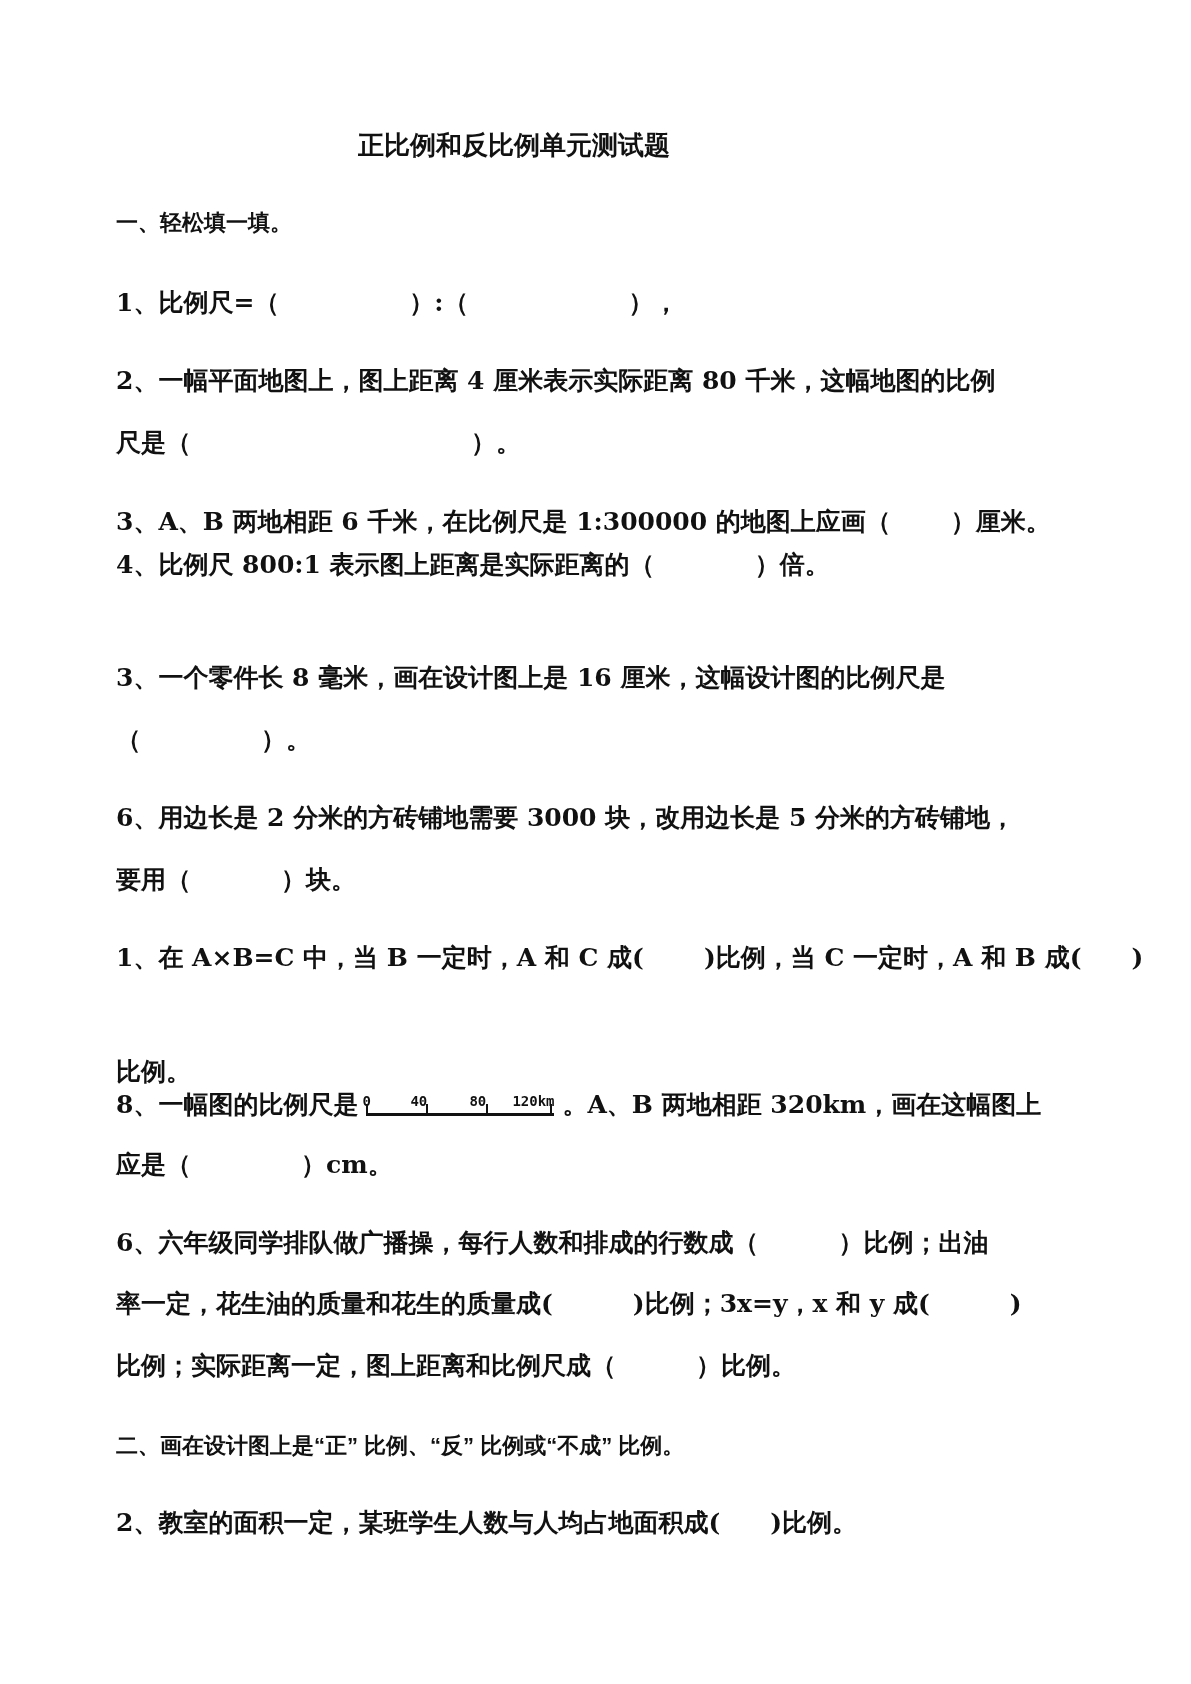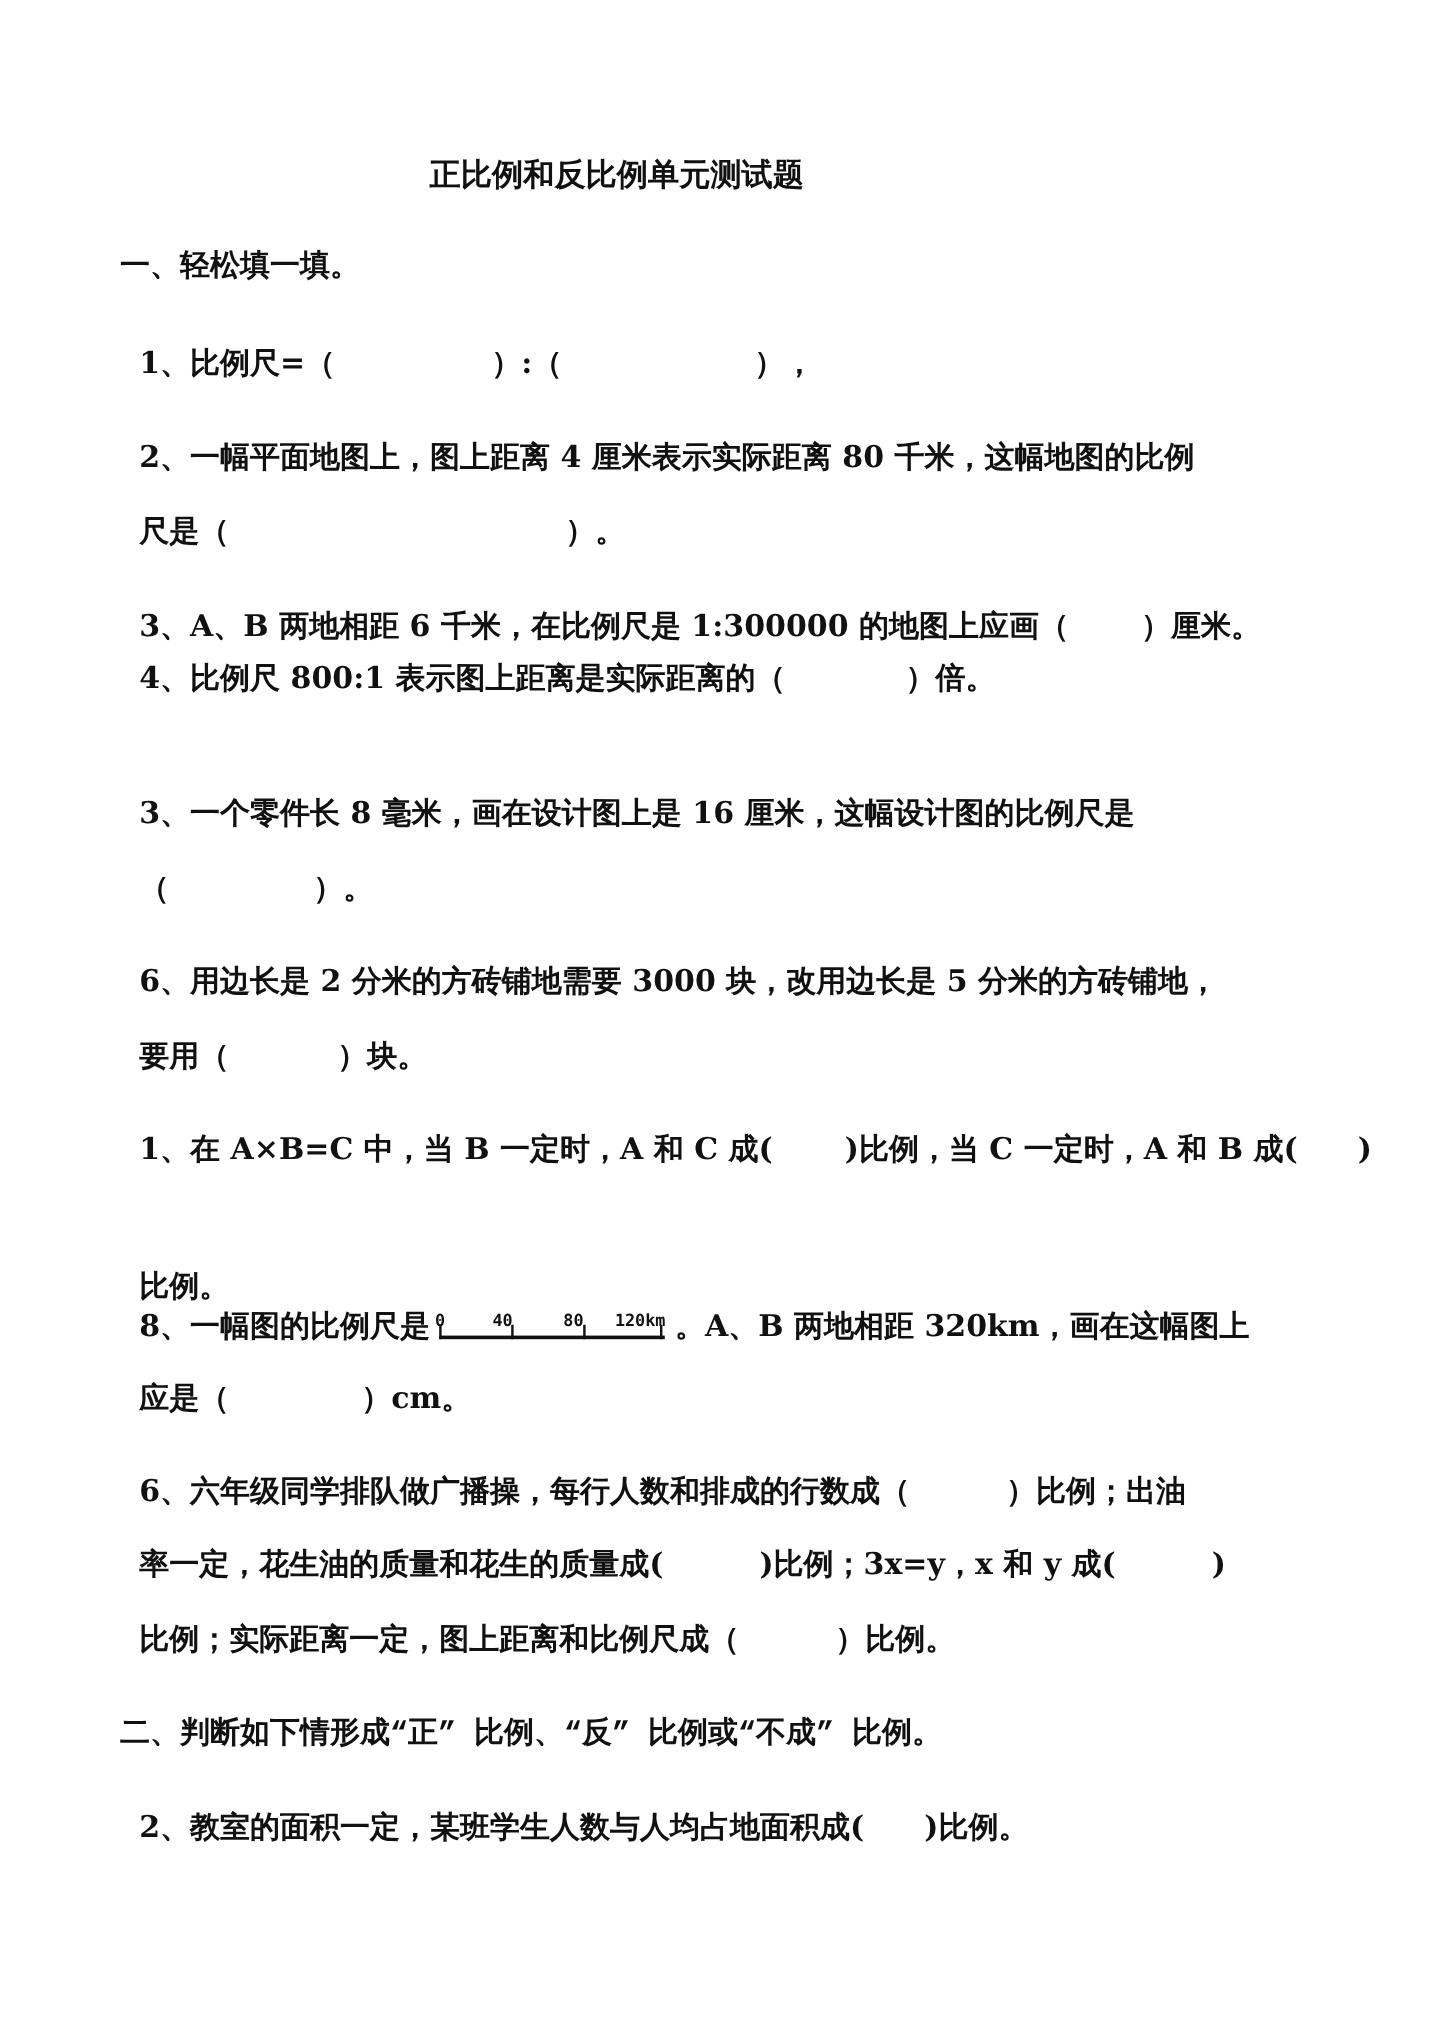--- a/index.html
+++ b/index.html
@@ -1,22 +1,22 @@
 <!DOCTYPE html>
 <html><head>
 <meta charset="utf-8">
 <style>
   html, body { margin:0; padding:0; background:#ffffff; }
   body { width:1191px; height:1684px; position:relative; overflow:hidden;
          font-family:"DejaVu Serif","Liberation Serif",serif; color:#111; }
   .line { position:absolute; left:116px; font-size:25px; line-height:34px; white-space:pre;font-weight:bold; }
   .title { position:absolute; left:330px; top:128px; font-size:26px; font-weight:bold;
            font-family:"DejaVu Sans","Liberation Sans",sans-serif; white-space:pre;margin-left:28px; }
-  .section { position:absolute; left:100px; font-size:25px; font-weight:bold;
-             font-family:Liberation Mono, monospace; white-space:pre; line-height:34px; }
+  .section { position:absolute; left:116px; font-size:22px; font-weight:bold;
+             font-family:Liberation Sans, sans-serif; white-space:pre; line-height:34px; }
   .blank { display:inline-block; }
   .scalebar { display:inline-block; position:relative; width:196px; height:34px; vertical-align:middle; margin:0 4px; }
   .scalebar .bar { position:absolute; left:4px; right:4px; bottom:8px; height:3px; background:#111; }
   .scalebar .tick { position:absolute; bottom:8px; width:2px; height:12px; background:#111; }
   .scalebar .lbl { position:absolute; top:-6px; font-size:14px; font-family:"DejaVu Sans Mono","Liberation Mono",monospace; }
 </style>
 </head>
 <body>
 
 <div class="title">正比例和反比例单元测试题</div>
@@ -41,15 +41,15 @@
 <div class="line" style="top:941px"><span>1、在 A×B=C 中，当 B 一定时，A 和 C 成(</span><span class="blank" style="width:60px"></span><span>)比例，当 C 一定时，A 和 B 成(</span><span class="blank" style="width:50px"></span><span>)</span></div>
 <div class="line" style="top:1055px">比例。</div>
 
 <div class="line" style="top:1088px"><span>8、一幅图的比例尺是</span><span class="scalebar"><span class="lbl" style="left:0px">0</span><span class="lbl" style="left:48px">40</span><span class="lbl" style="left:107px">80</span><span class="lbl" style="left:150px">120km</span><span class="bar"></span><span class="tick" style="left:4px"></span><span class="tick" style="left:64px"></span><span class="tick" style="left:124px"></span><span class="tick" style="left:188px"></span></span><span>。A、B 两地相距 320km，画在这幅图上</span></div>
 <div class="line" style="top:1148px"><span>应是（</span><span class="blank" style="width:110px"></span><span>）cm。</span></div>
 
 <div class="line" style="top:1226px"><span>6、六年级同学排队做广播操，每行人数和排成的行数成（</span><span class="blank" style="width:80px"></span><span>）比例；出油</span></div>
 <div class="line" style="top:1287px"><span>率一定，花生油的质量和花生的质量成(</span><span class="blank" style="width:80px"></span><span>)比例；3x=y，x 和 y 成(</span><span class="blank" style="width:80px"></span><span>)</span></div>
 <div class="line" style="top:1349px"><span>比例；实际距离一定，图上距离和比例尺成（</span><span class="blank" style="width:80px"></span><span>）比例。</span></div>
 
-<div class="section" style="top:1429px">二、判断如下情形成“正” 比例、“反” 比例或“不成” 比例。</div>
+<div class="section" style="top:1429px">二、画在设计图上是“正” 比例、“反” 比例或“不成” 比例。</div>
 
 <div class="line" style="top:1506px"><span>2、教室的面积一定，某班学生人数与人均占地面积成(</span><span class="blank" style="width:50px"></span><span>)比例。</span></div>
 
 </body></html>

